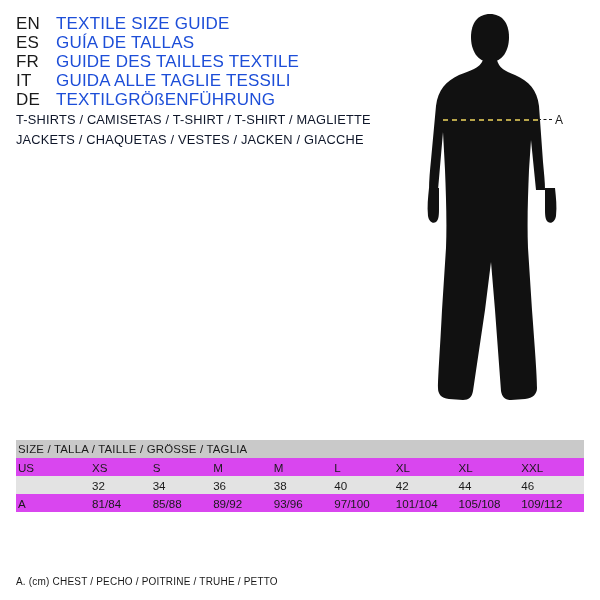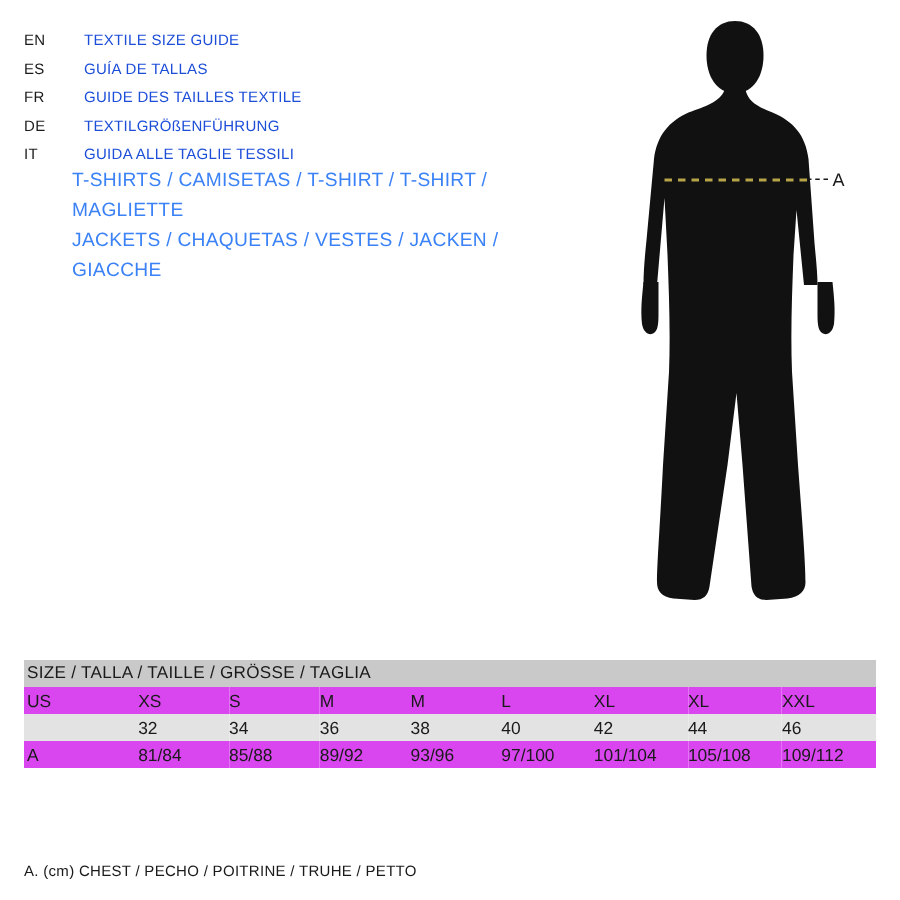--- a/index.html
+++ b/index.html
@@ -23,23 +23,23 @@
 
   
   .lang-list {
     position: absolute;
     left: 16px;
     top: 14px;
     width: 350px;
   }
   .lang-row {
     display: flex;
-    align-items: flex-end;
+    align-items: flex-start;
     height: 19px;
-    font-size: 10px;
+    font-size: 17px;
     letter-spacing: 0.2px;
   }
   .lang-code {
     width: 40px;
     flex: 0 0 40px;
     color: #1a1a1a;
   }
   .lang-text {
     color: #1d4ed8;
   }
@@ -48,22 +48,21 @@
   .cat-block {
     position: absolute;
     left: 16px;
     top: 110px;
     width: 370px;
   }
   .cat-line {
     font-size: 12.8px;
     line-height: 20px;
     letter-spacing: 0.2px;
-    color: #3b82f6;
-    margin-left: 32px;
+    color: #0f172a;
   }
 
   
   .figure-wrap {
     position: absolute;
     left: 395px;
     top: 10px;
     width: 205px;
     height: 400px;
   }
@@ -158,26 +157,26 @@
     </div>
     <div class="lang-row">
       <span class="lang-code">ES</span>
       <span class="lang-text">GUÍA DE TALLAS</span>
     </div>
     <div class="lang-row">
       <span class="lang-code">FR</span>
       <span class="lang-text">GUIDE DES TAILLES TEXTILE</span>
     </div>
     <div class="lang-row">
+      <span class="lang-code">IT</span>
+      <span class="lang-text">GUIDA ALLE TAGLIE TESSILI</span>
+    </div>
+    <div class="lang-row">
       <span class="lang-code">DE</span>
       <span class="lang-text">TEXTILGRÖßENFÜHRUNG</span>
-    </div>
-    <div class="lang-row">
-      <span class="lang-code">IT</span>
-      <span class="lang-text">GUIDA ALLE TAGLIE TESSILI</span>
     </div>
   </div>
 
   <div class="cat-block">
     <div class="cat-line">T-SHIRTS / CAMISETAS / T-SHIRT / T-SHIRT / MAGLIETTE</div>
     <div class="cat-line">JACKETS / CHAQUETAS / VESTES / JACKEN / GIACCHE</div>
   </div>
 
   <div class="figure-wrap">
     <svg class="figure-svg" width="205" height="400" viewBox="0 0 205 400">

